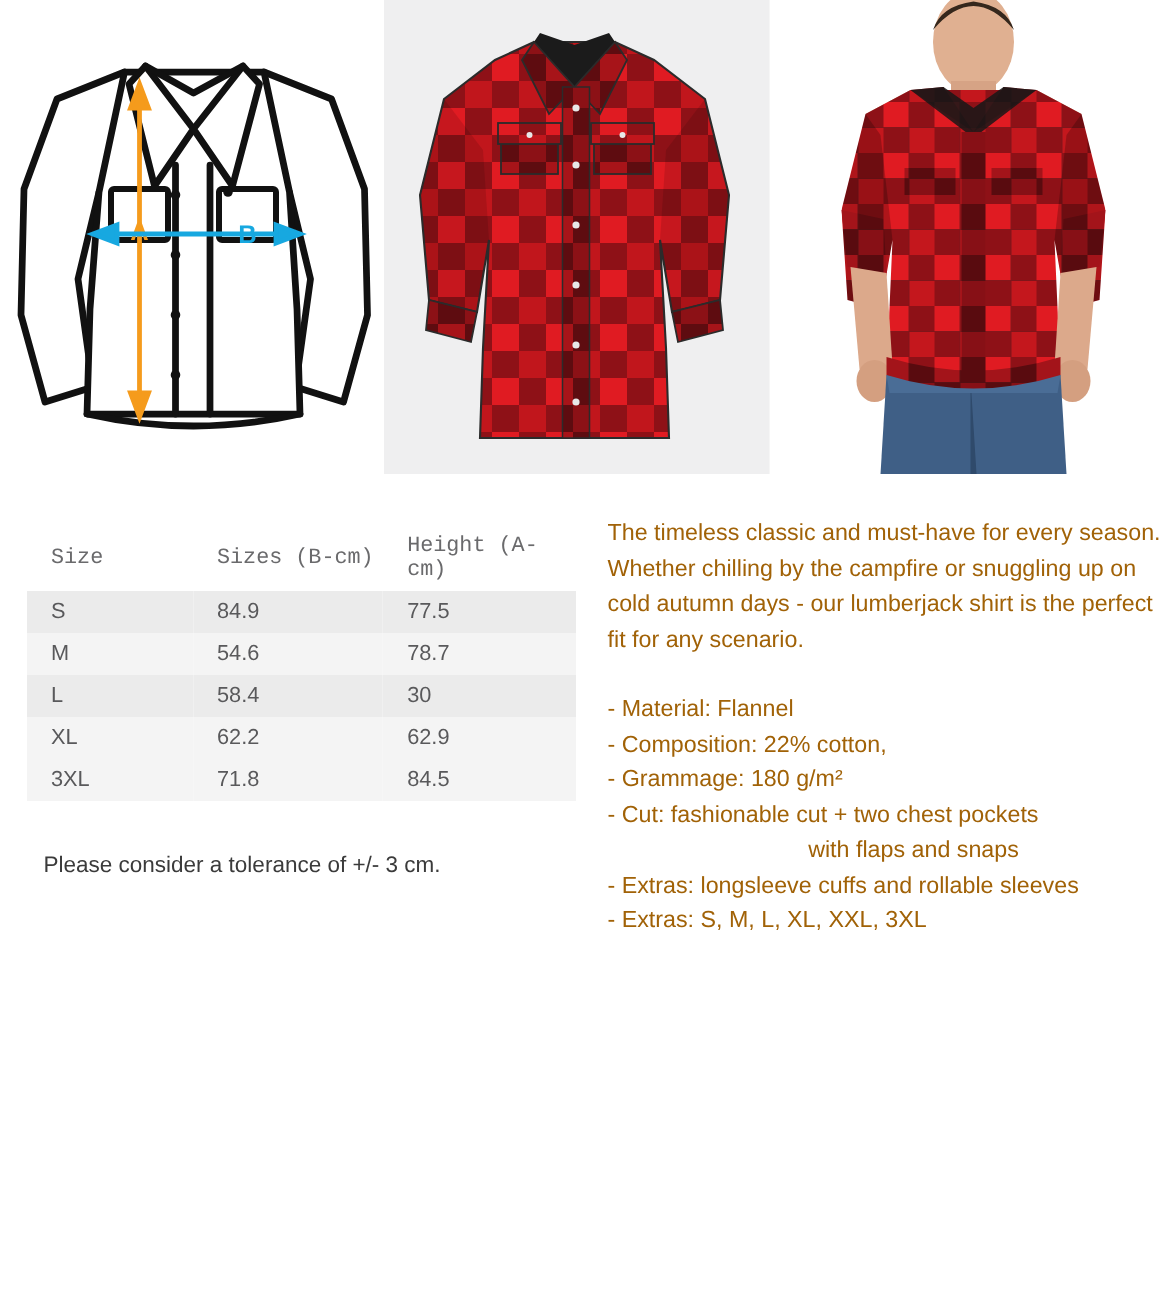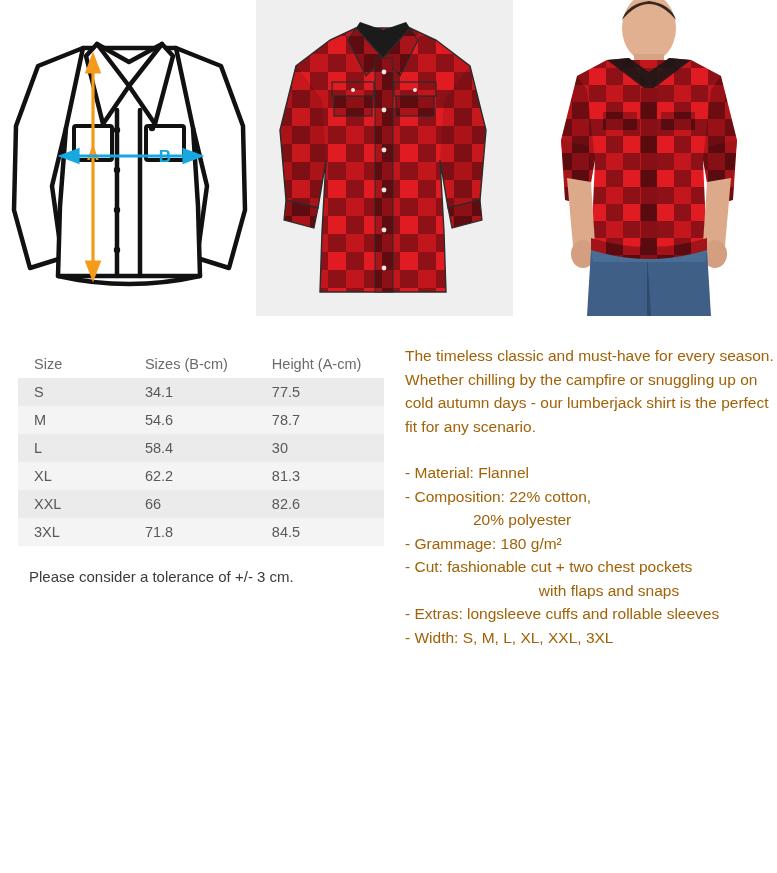--- a/index.html
+++ b/index.html
@@ -68,21 +68,21 @@
     padding: 6px 0 6px 16px;
     height: 15px;
     line-height: 16px;
   }
   .size-table th { color: #6a6a6c; }
   .size-table .c0 { width: 110px; }
   .size-table .c1 { width: 128px; }
   .size-table .c2 { width: 128px; margin-top: 43px; }
   .size-table tbody tr.odd  { background: #ebebeb; }
   .size-table tbody tr.even { background: #f4f4f4; }
-  .size-table thead tr { background: #ffffff; }
+  .size-table thead tr { background: #ffffff; font-family: Liberation Mono, monospace; }
 
   .tolerance-note {
     position: absolute;
     left: 29px;
     top: 568px;
     font-size: 15px;
     color: #3b3b3b;
     text-align: center;
   }
 
@@ -294,57 +294,51 @@
   <thead>
     <tr>
       <th class="c0">Size</th>
       <th class="c1">Sizes  (B-cm)</th>
       <th class="c2">Height (A-cm)</th>
     </tr>
   </thead>
   <tbody>
     <tr class="odd">
       <td>S</td>
-      <td>34.1</td>
+      <td>84.9</td>
       <td>77.5</td>
     </tr>
     <tr class="even">
       <td>M</td>
       <td>54.6</td>
       <td>78.7</td>
     </tr>
     <tr class="odd">
       <td>L</td>
       <td>58.4</td>
       <td>30</td>
     </tr>
     <tr class="even">
       <td>XL</td>
       <td>62.2</td>
-      <td>81.3</td>
-    </tr>
-    <tr class="odd">
-      <td>XXL</td>
-      <td>66</td>
-      <td>82.6</td>
+      <td>62.9</td>
     </tr>
     <tr class="even">
       <td>3XL</td>
       <td>71.8</td>
       <td>84.5</td>
     </tr>
   </tbody>
 </table>
 
 <div class="tolerance-note">Please consider a tolerance of +/- 3 cm.</div>
 
 <div class="description">
   <p>The timeless classic and must-have for every season. Whether chilling by the campfire or snuggling up on cold autumn days - our lumberjack shirt is the perfect fit for any scenario.</p>
   <div class="desc-gap"></div>
   <p class="spec-line">- Material: Flannel</p>
   <p class="spec-line">- Composition: 22% cotton,</p>
-  <p class="spec-line indent-comp">20% polyester</p>
   <p class="spec-line">- Grammage: 180 g/m²</p>
   <p class="spec-line">- Cut: fashionable cut + two chest pockets</p>
   <p class="spec-line indent-cut">with flaps and snaps</p>
   <p class="spec-line">- Extras: longsleeve cuffs and rollable sleeves</p>
-  <p class="spec-line">- Width: S, M, L, XL, XXL, 3XL</p>
+  <p class="spec-line">- Extras: S, M, L, XL, XXL, 3XL</p>
 </div>
 
 </body></html>

